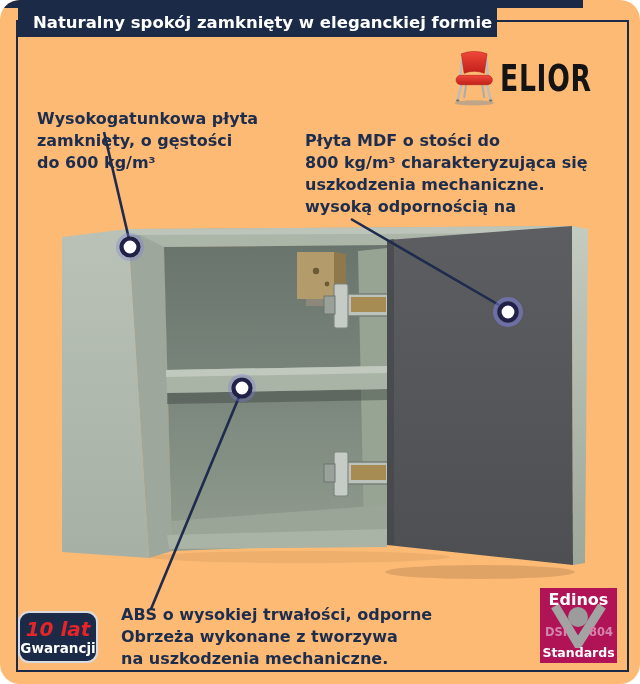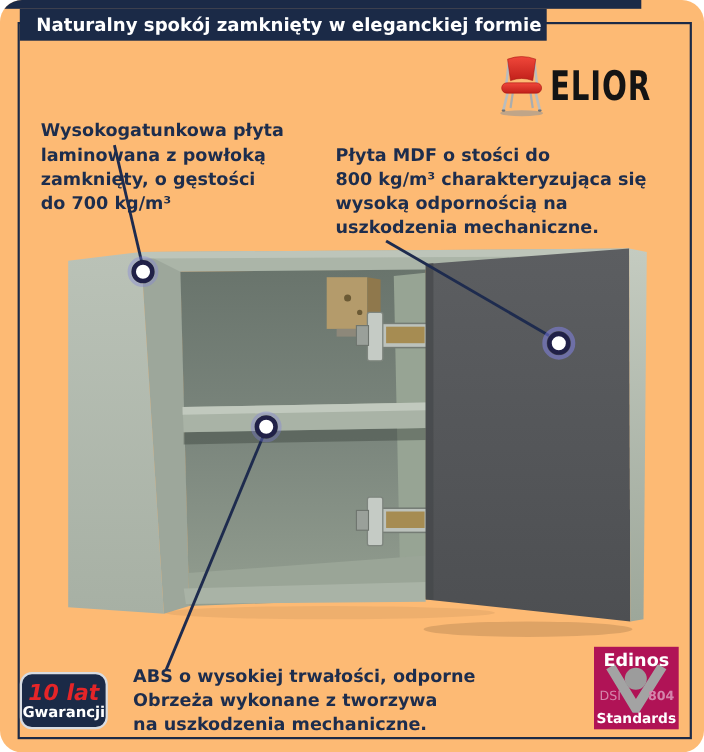--- a/index.html
+++ b/index.html
@@ -34,21 +34,21 @@
   }
   .badge-warranty .val{color:var(--warranty_red,#e52528);font-weight:bold;font-style:italic;font-size:20px;line-height:22px;}
   .badge-warranty .lab{color:#ffffff;font-weight:bold;font-size:13.5px;line-height:16px;}
   
   .badge-edinos{
     position:absolute;left:540px;top:588px;width:77px;height:75px;background:var(--edinos_magenta,#b01356);
     z-index:3;overflow:hidden;
   }
   .badge-edinos .v-mark{position:absolute;left:10px;top:16px;}
   .badge-edinos .ttl{position:absolute;top:2px;width:100%;text-align:center;color:#fff;font-weight:bold;font-size:16px;}
-  .badge-edinos .dsi{position:absolute;left:5px;top:37px;color:#d485ab;font-weight:normal;font-size:11.5px;}
+  .badge-edinos .dsi{position:absolute;left:5px;top:37px;color:#d485ab;font-weight:bold;font-size:11.5px;}
   .badge-edinos .n804{position:absolute;right:4px;top:37px;color:#d485ab;font-weight:bold;font-size:11.5px;}
   .badge-edinos .std{position:absolute;bottom:3px;width:100%;text-align:center;color:#fff;font-weight:bold;font-size:12.5px;margin-top:11px;}
 </style>
 </head>
 <body>
 
 <div class="page">
 
   <div class="top-strip"></div>
   <div class="frame-border"></div>
@@ -75,30 +75,29 @@
       <path d="M48 52 L51 72" stroke="#a9adaf" stroke-width="3" fill="none"></path>
       <rect x="9" y="38" width="54" height="14" rx="7" fill="url(#redG)" stroke="#a81812" stroke-width="0.8"></rect>
       <rect x="9" y="74" width="5" height="3" rx="1.5" fill="#6e7275"></rect>
       <rect x="58" y="74" width="5" height="3" rx="1.5" fill="#6e7275"></rect>
     </svg>
     <span class="brand-name">ELIOR</span>
   </div>
 
   <div class="callout callout-laminate">
     <span>Wysokogatunkowa płyta</span>
-    <span>laminowana z powłoką</span>
     <span>zamknięty, o gęstości</span>
-    <span>do 700 kg/m³</span>
+    <span>do 600 kg/m³</span>
   </div>
 
   <div class="callout callout-mdf">
     <span>Płyta MDF o stości do</span>
     <span>800 kg/m³ charakteryzująca się</span>
+    <span>uszkodzenia mechaniczne.</span>
     <span>wysoką odpornością na</span>
-    <span>uszkodzenia mechaniczne.</span>
   </div>
 
   <div class="callout callout-abs">
     <span>ABS o wysokiej trwałości, odporne</span>
     <span>Obrzeża wykonane z tworzywa</span>
     <span>na uszkodzenia mechaniczne.</span>
   </div>
 
   <svg class="scene" width="640" height="684" viewBox="0 0 640 684">
     <defs>

